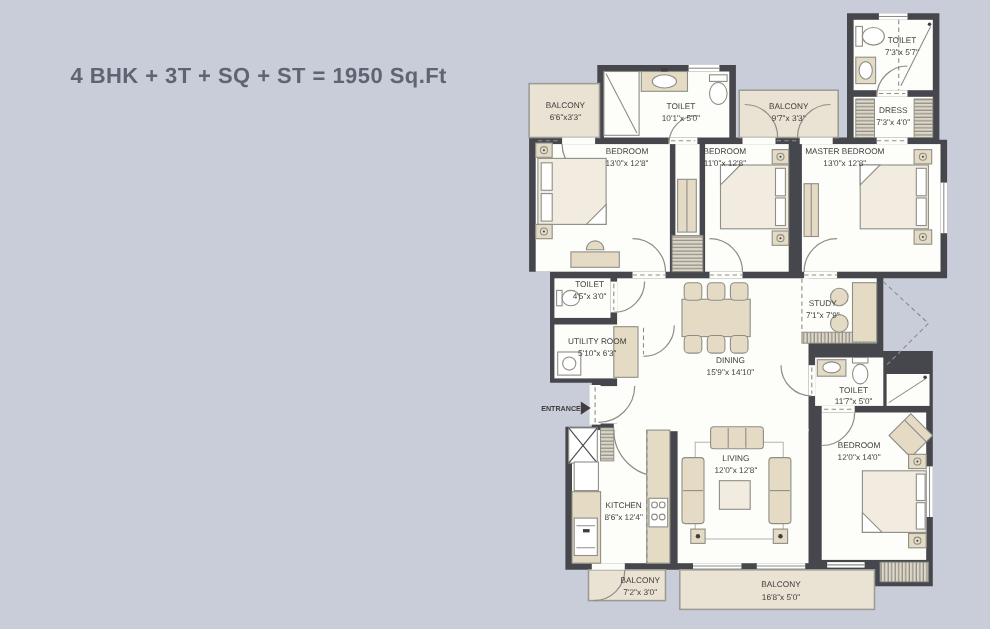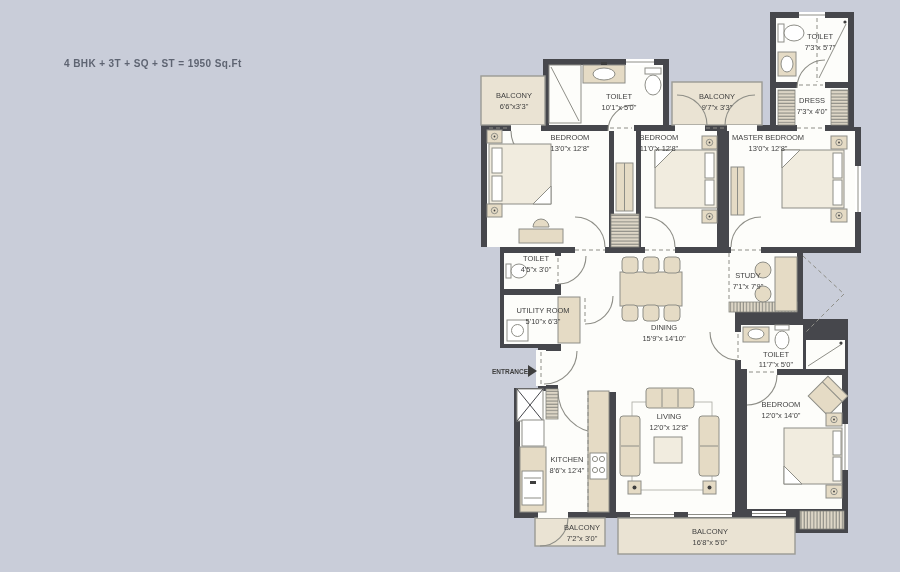--- a/index.html
+++ b/index.html
@@ -2,21 +2,21 @@
 <html style="--bg: #c9cdd9; --wall: #46474c; --room: #fdfdfa; --balcony: #eae3d3; --furn: #e5dbc5; --bed: #f1ecdf; --label: #3e3e3e; --line: #8e8e87; --title: #5e6472;"><head>
 <meta charset="utf-8">
 <style>
 :root{
   --bg:#c9cdd9; --wall:#46474c; --room:#fdfdfa; --balcony:#eae3d3;
   --furn:#e5dbc5; --bed:#f1ecdf; --label:#3e3e3e; --line:#8e8e87; --title:#5e6472;
 }
 html,body{margin:0;padding:0}
 body{background:var(--bg);font-family:"Liberation Sans",sans-serif}
 .stage{position:relative;width:900px;height:572px;background:var(--bg);overflow:hidden}
-.title{position:absolute;left:64px;top:58px;font-size:10px;font-weight:600;
+.title{position:absolute;left:64px;top:58px;font-size:20px;font-weight:600;
   letter-spacing:.4px;color:var(--title)}
 svg{position:absolute;left:0;top:0}
 .wallfill{fill:var(--wall)}
 .room{fill:var(--room)}
 .balc{fill:var(--balcony);stroke:#9b9b94;stroke-width:1.4}
 .furn{fill:var(--furn);stroke:var(--line);stroke-width:1}
 .bedr{fill:var(--bed);stroke:var(--line);stroke-width:1}
 .white{fill:#fff;stroke:var(--line);stroke-width:1}
 .open{fill:var(--room)}
 .arc{fill:none;stroke:var(--line);stroke-width:1.1}

